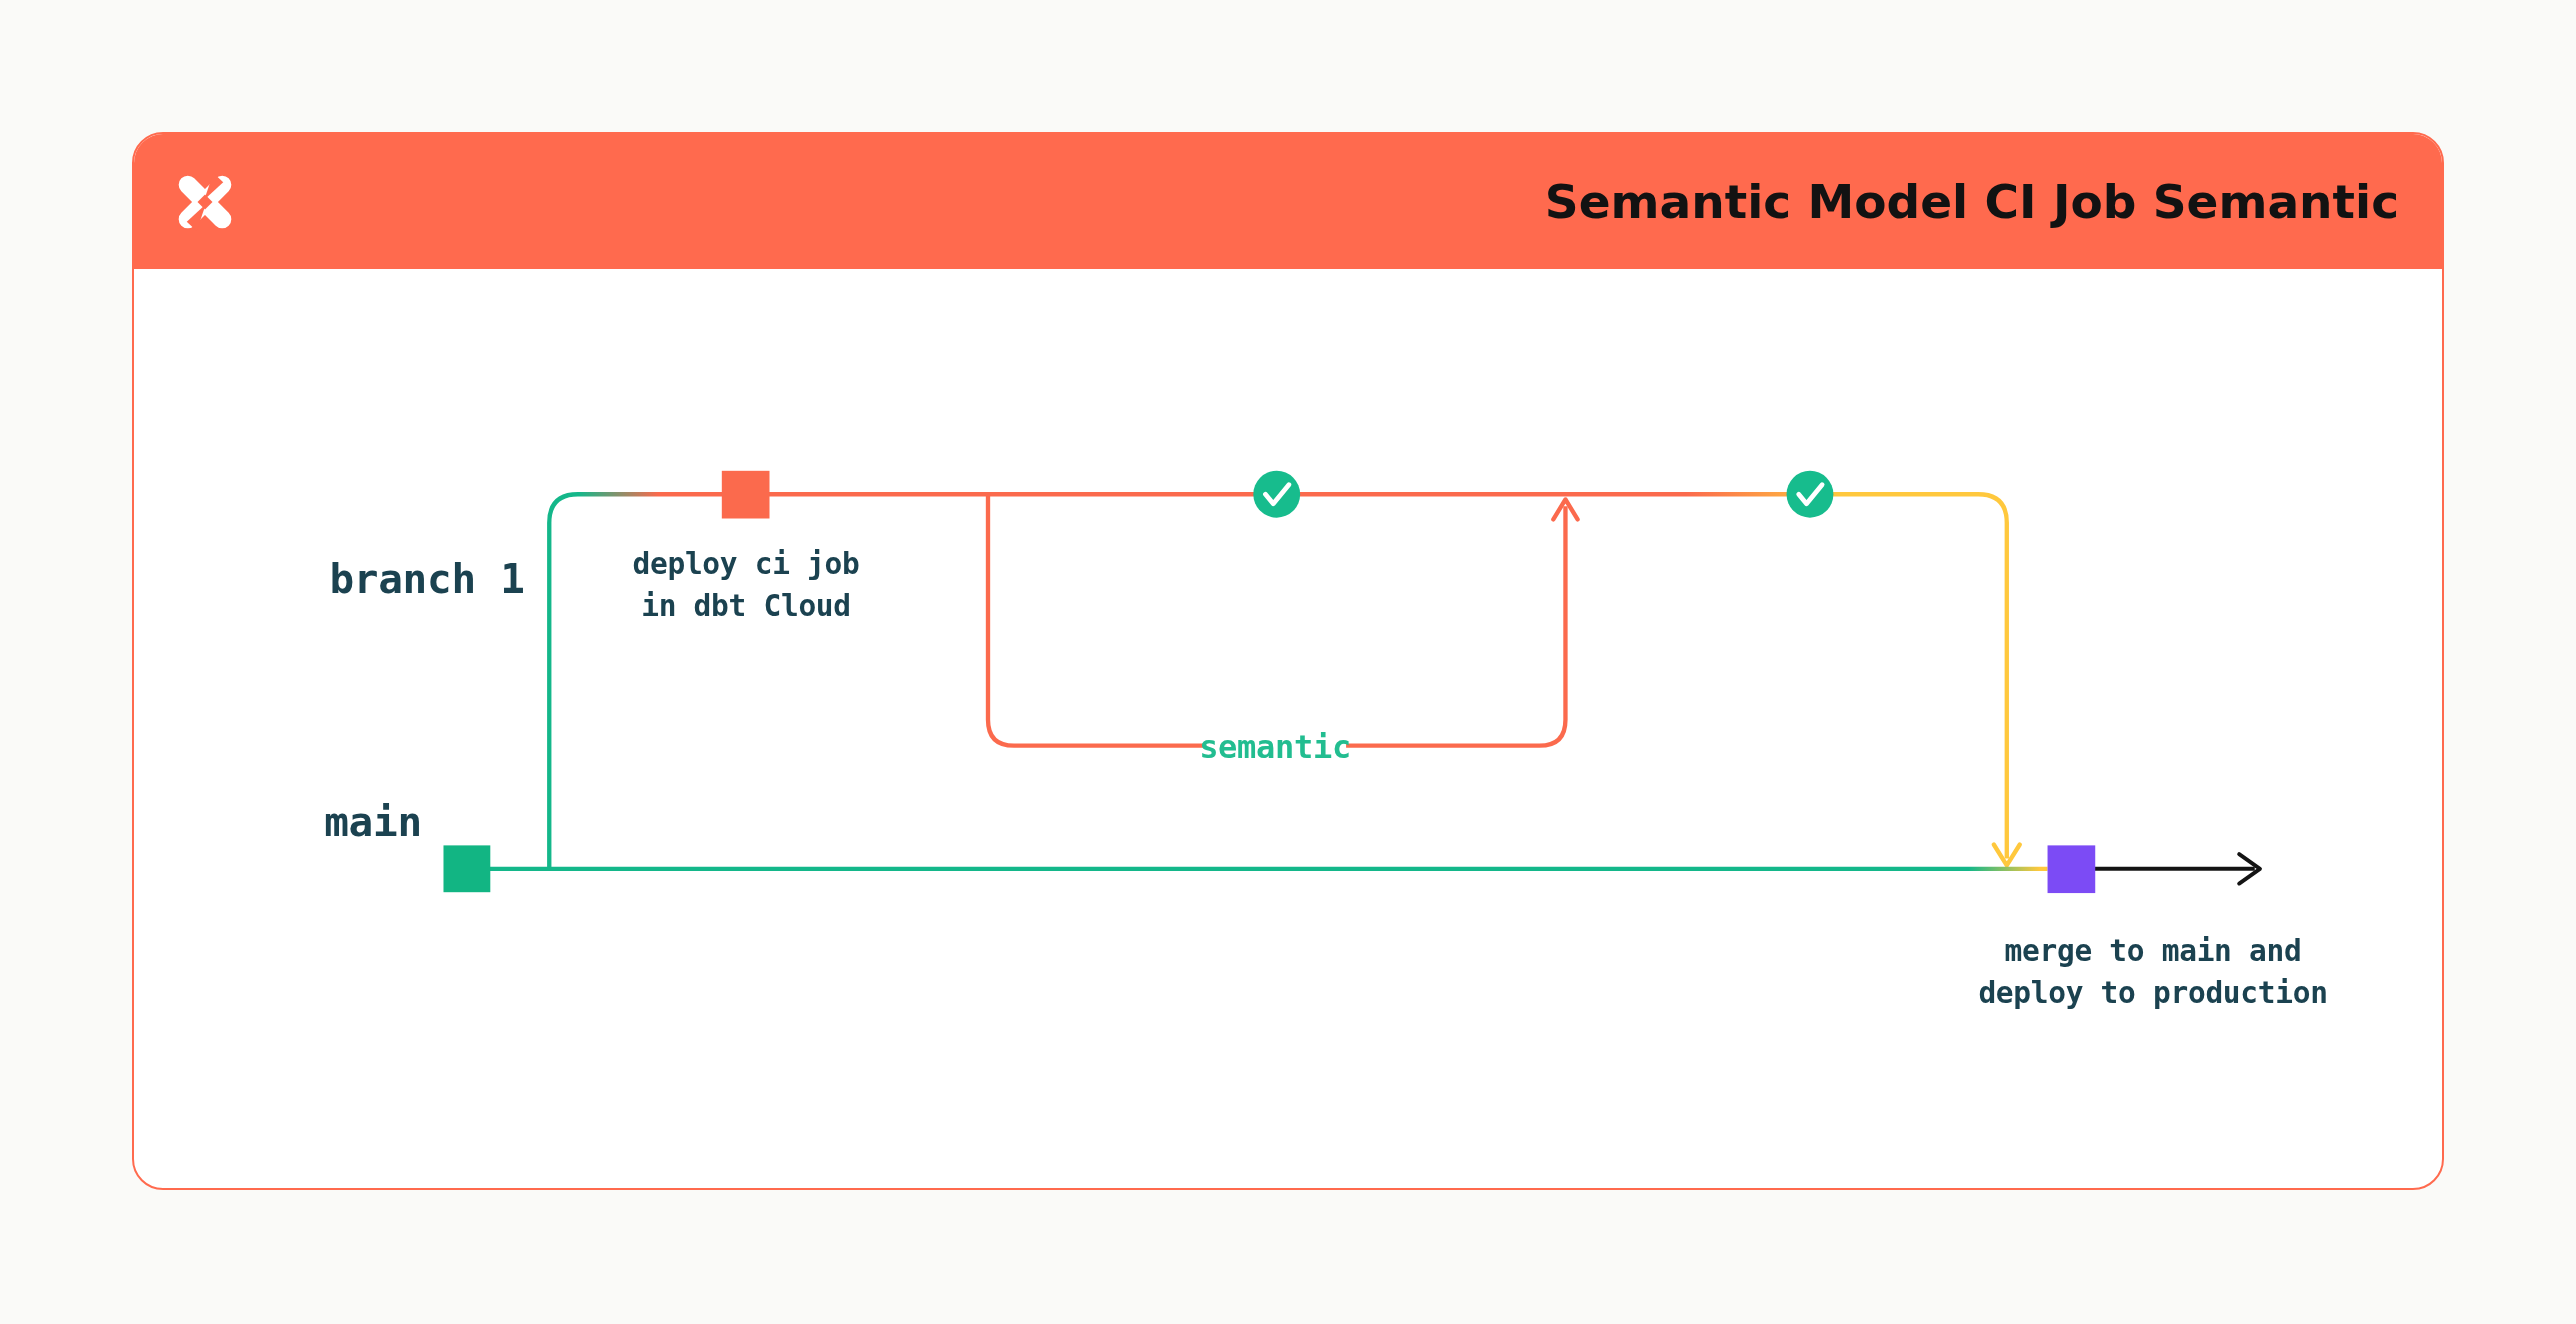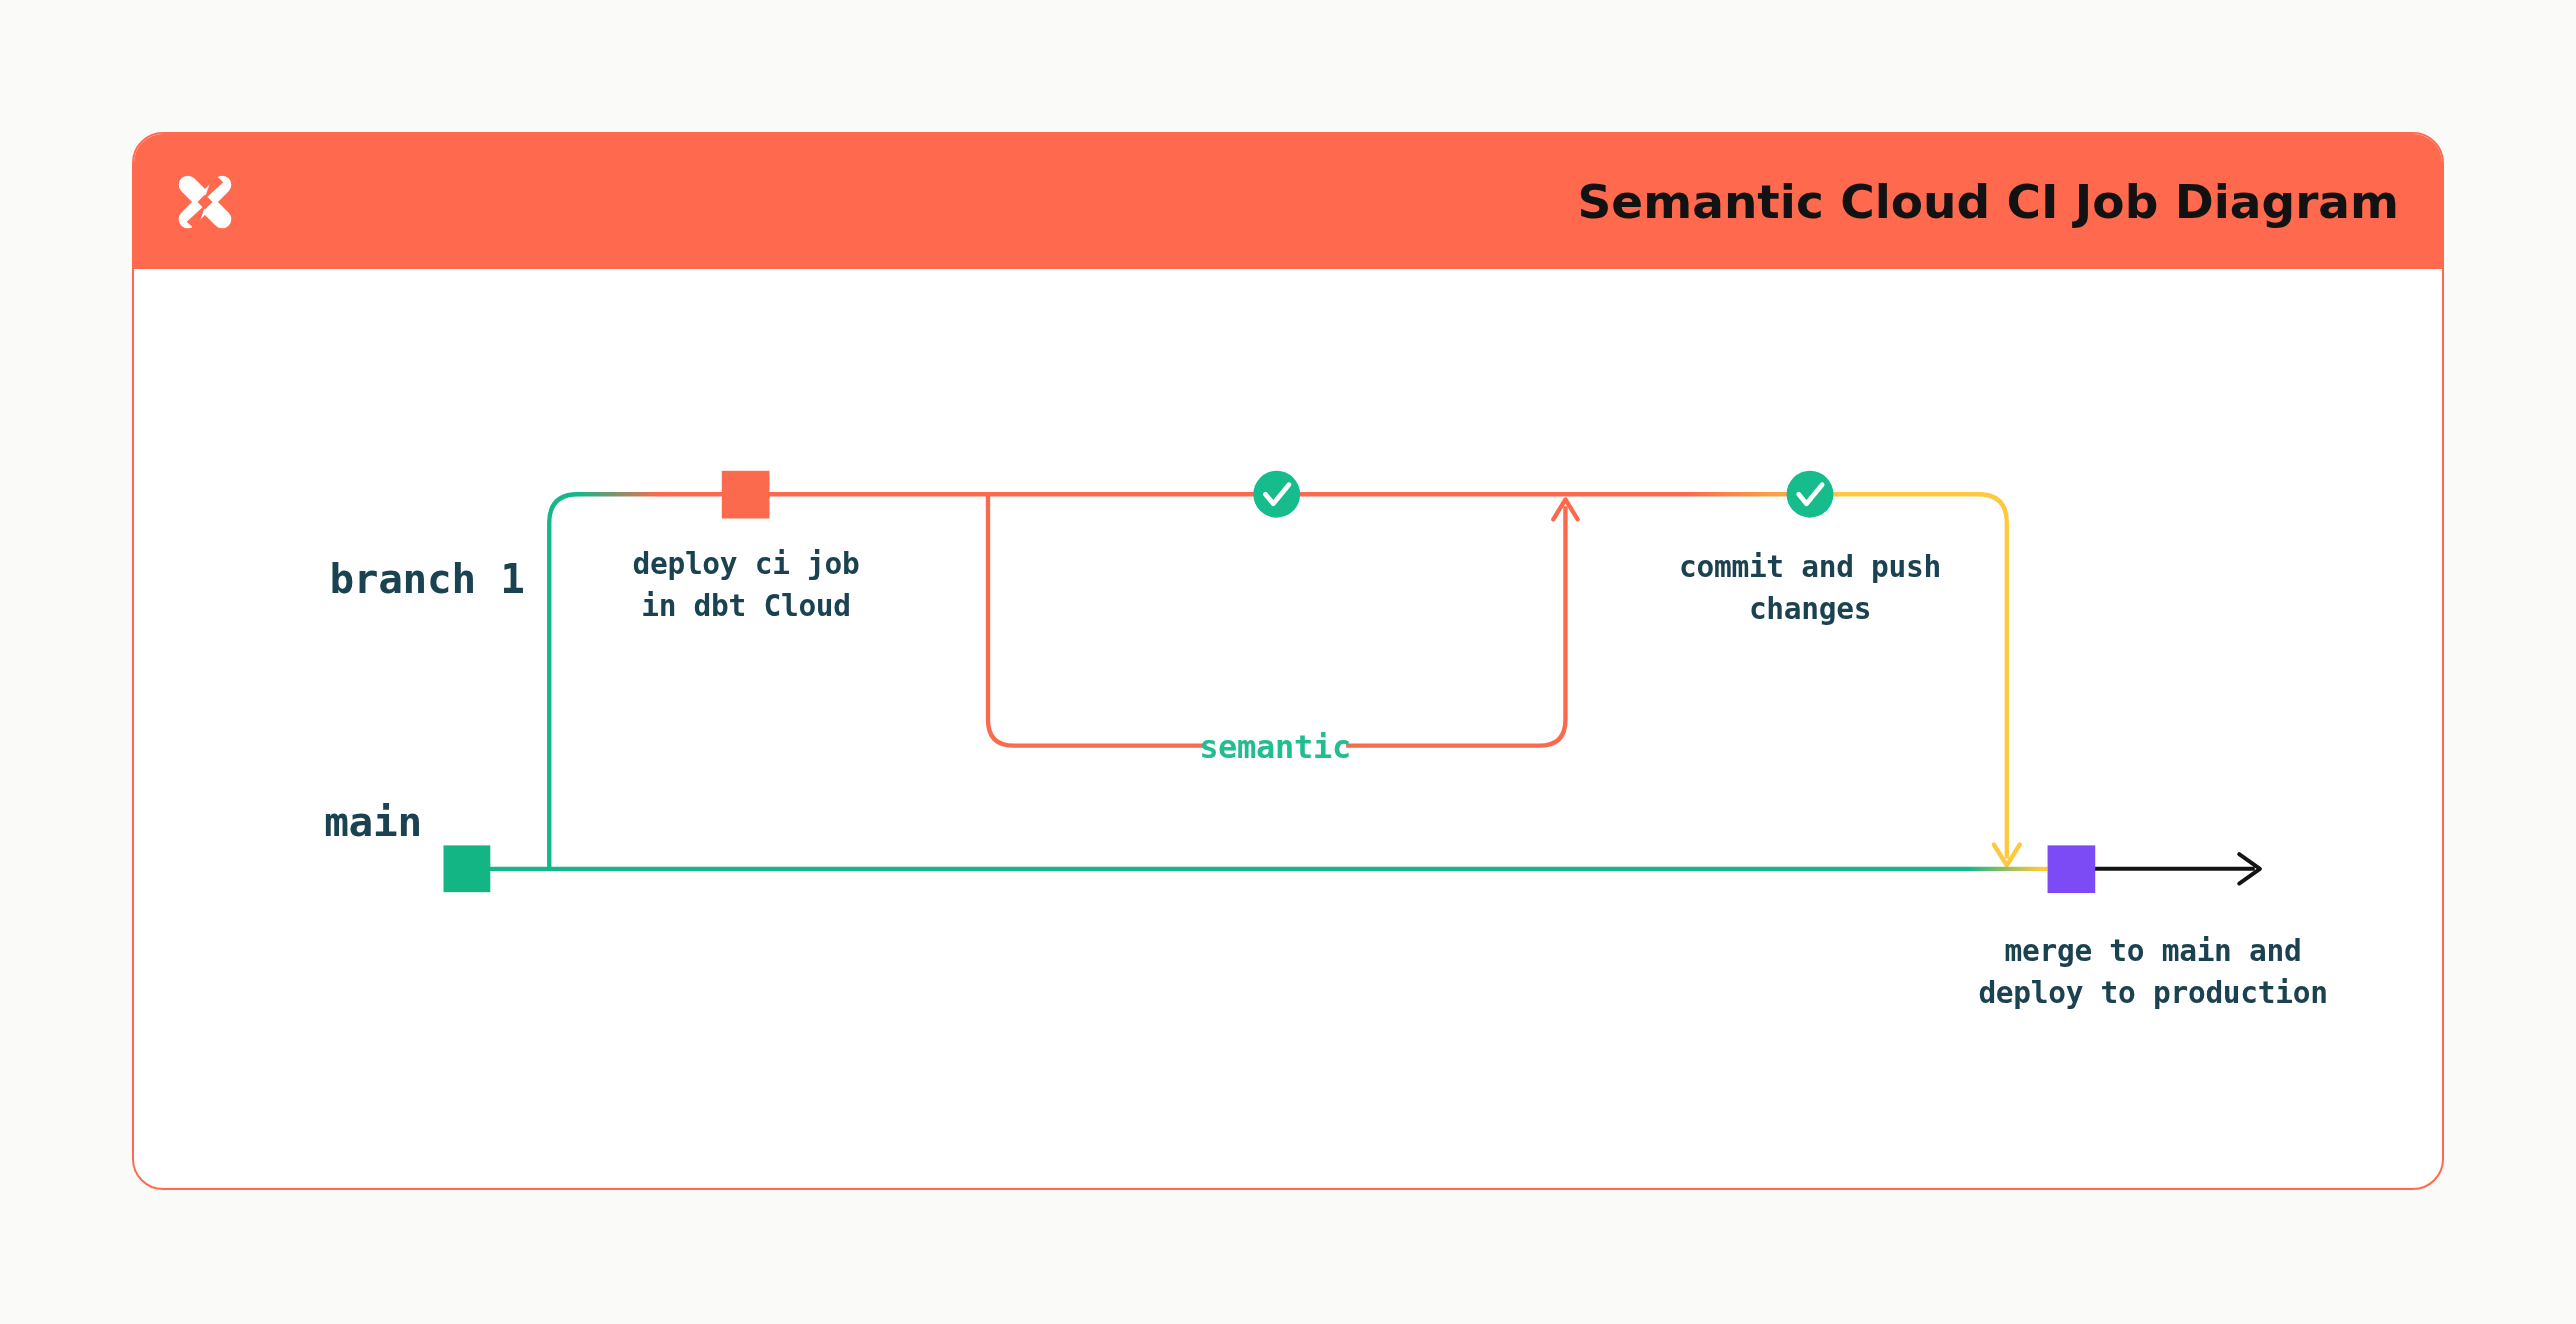--- a/index.html
+++ b/index.html
@@ -56,21 +56,21 @@
       <g fill="#FFFFFF">
         <rect x="6" y="38" width="88" height="24" rx="12" transform="rotate(45 50 50)"></rect>
         <rect x="6" y="38" width="88" height="24" rx="12" transform="rotate(-45 50 50)"></rect>
       </g>
       <g fill="var(--orange)">
         <polygon points="49,47 61,12 74,24"></polygon>
         <polygon points="51,53 39,88 26,76"></polygon>
         <rect x="43" y="43" width="14" height="14" transform="rotate(45 50 50)"></rect>
       </g>
     </svg>
-    <div class="page-title">Semantic Cloud CI Job Diagram</div>
+    <div class="page-title">Semantic Model CI Job Semantic</div>
   </div>
 </div>
 
 <div class="overlay">
   <svg class="diagram-svg" width="2576" height="1324" viewBox="0 0 2970 1527">
     <defs>
       <linearGradient id="branchGrad" gradientUnits="userSpaceOnUse" x1="633" y1="0" x2="2314" y2="0">
         <stop offset="0" style="stop-color:var(--green)"></stop>
         <stop offset="0.02" style="stop-color:var(--green)"></stop>
         <stop offset="0.075" style="stop-color:var(--line-orange)"></stop>
@@ -109,20 +109,18 @@
       <circle cx="2087" cy="570" r="27" style="fill:var(--check-green)"></circle>
       <polyline points="2074,570 2083,581 2101,559" fill="none" stroke="#FFFFFF" stroke-width="5.5" stroke-linecap="round" stroke-linejoin="round"></polyline>
     </g>
   </svg>
 
   <div class="lbl branch-lbl" style="left:427px;top:579px;">branch 1</div>
   <div class="lbl branch-lbl" style="left:373px;top:822px;">main</div>
 
   <div class="lbl node-lbl" style="left:746px;top:543px;">deploy ci job
 in dbt Cloud</div>
-  <div class="lbl node-lbl" style="left:1810px;top:546px;">commit and push
-changes</div>
   <div class="lbl node-lbl" style="left:2121px;top:930px;margin-left:32px;">merge to main and
 deploy to production</div>
 
   <div class="lbl success-lbl" style="left:1275px;top:747px;">semantic</div>
 </div>
 
 
 </body></html>

